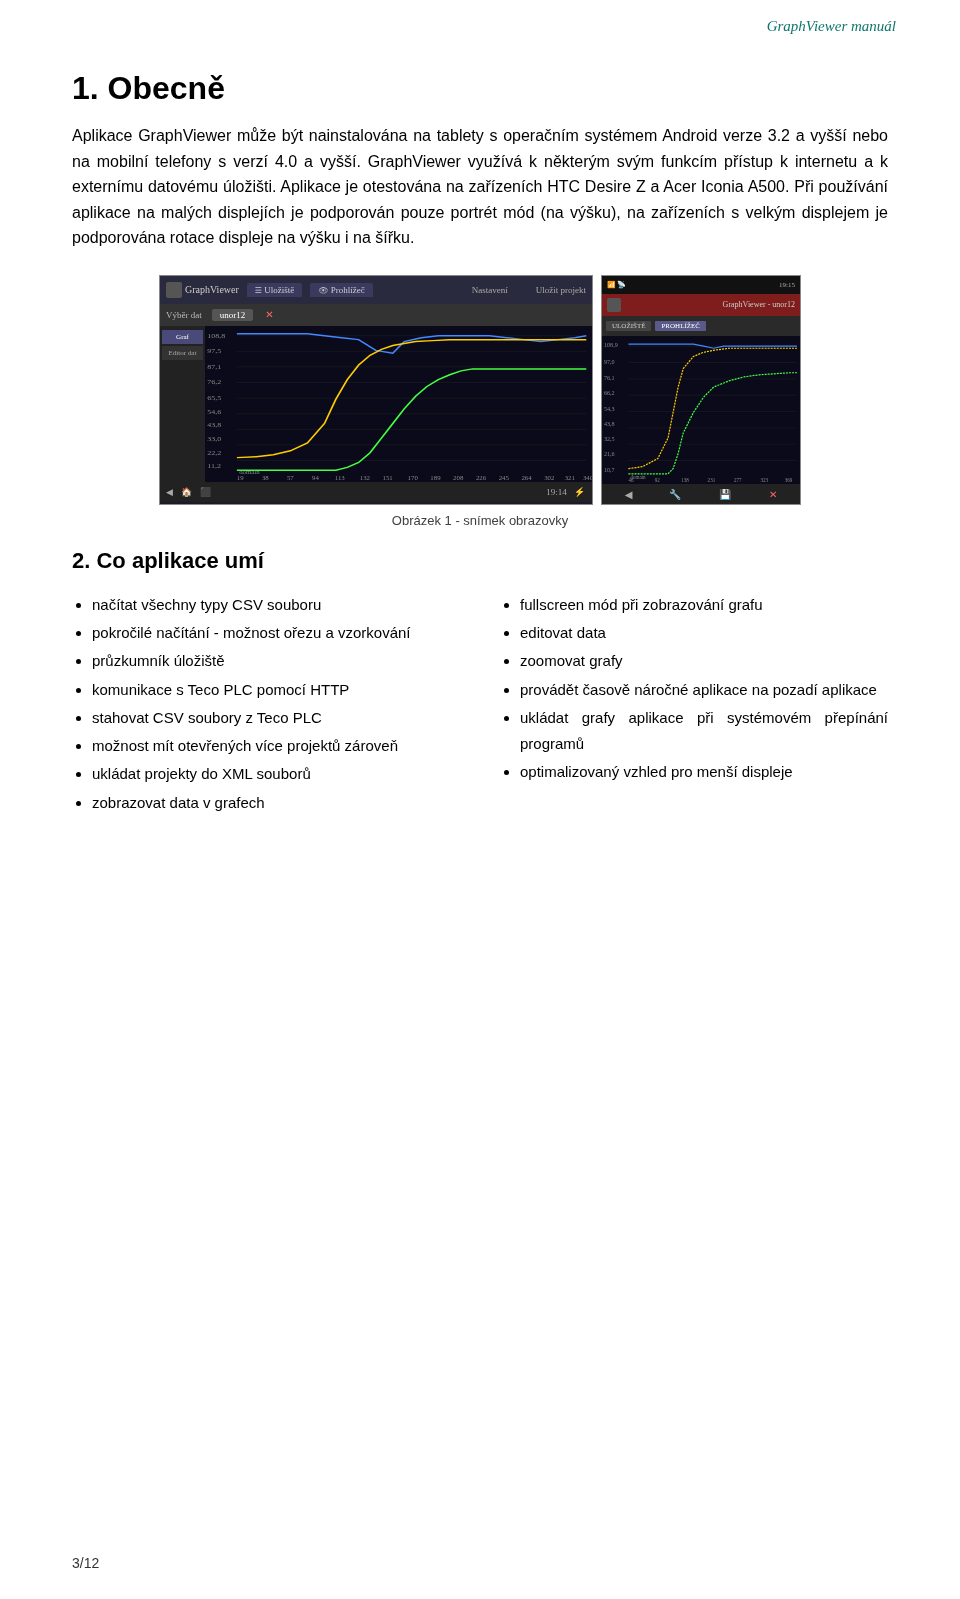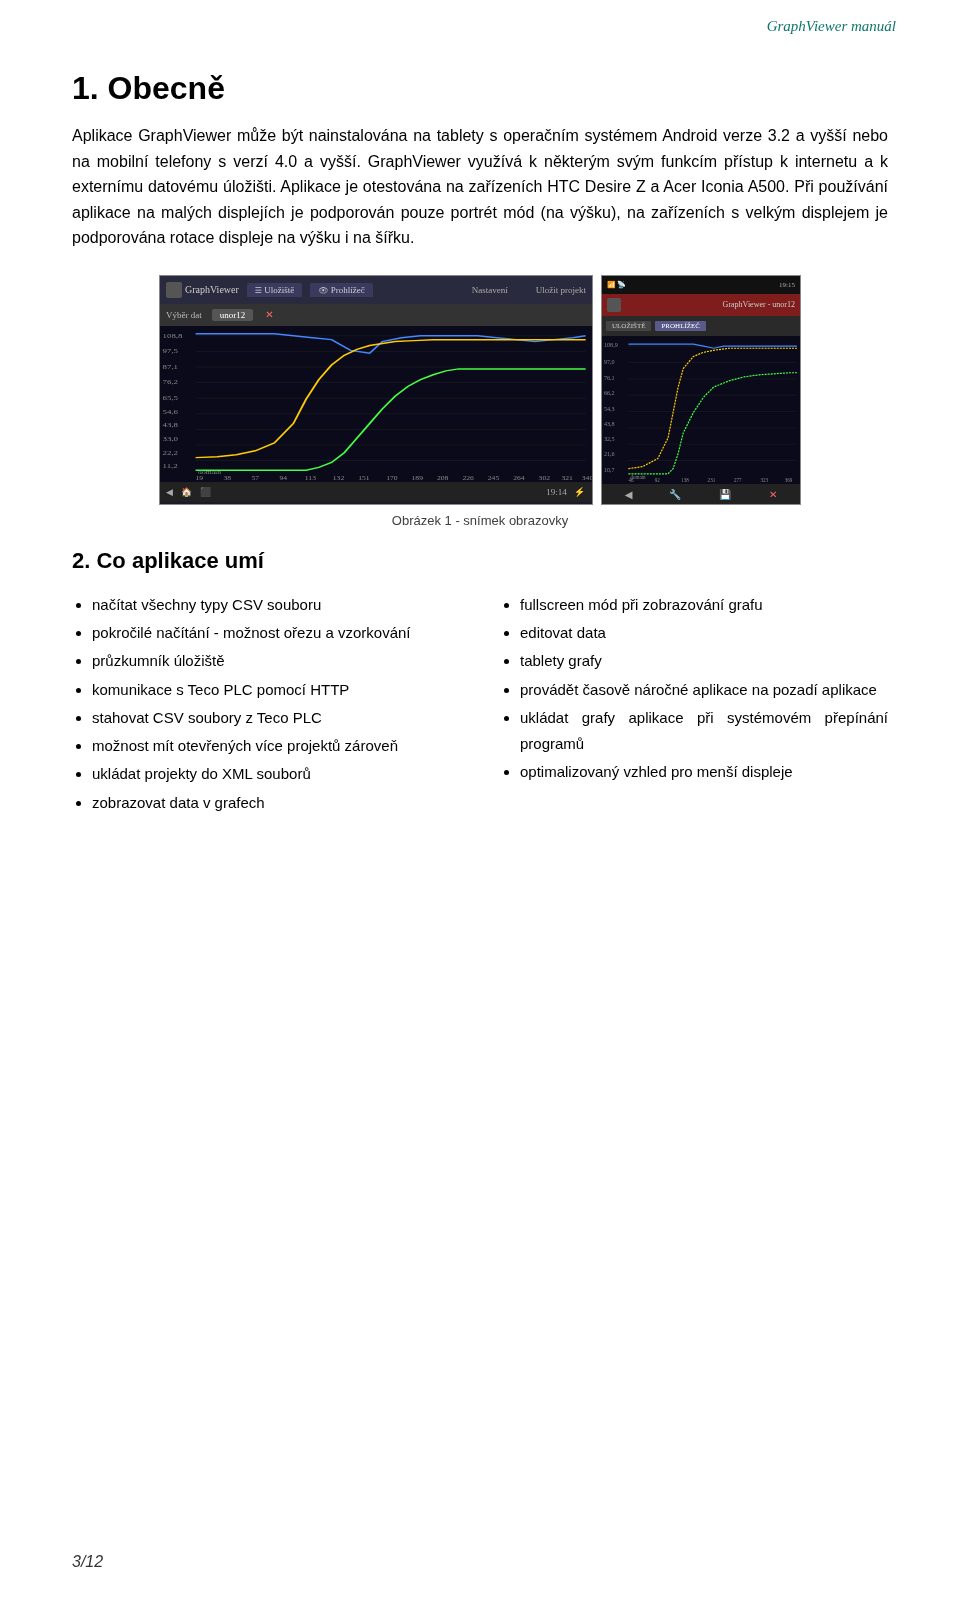--- a/index.html
+++ b/index.html
@@ -187,24 +187,23 @@
 
     .list-col ul li {
       text-align: justify;
       margin-bottom: 2px;
     }
 
     .footer-page {
       position: absolute;
       bottom: 28px;
       left: 72px;
-      font-size: 16px;
+      font-size: 14px;
       color: #333;
       font-family: Arial, sans-serif;
-      font-style: italic;
     }
 
     
     .screen-right-header {
       background: #7f1d1d;
       height: 22px;
       display: flex;
       align-items: center;
       justify-content: space-between;
       padding: 0 5px;
@@ -260,20 +259,24 @@
         <div style="color:#aaa;font-size:9px;margin-left:20px;">Uložit projekt</div>
       </div>
 
       <div class="screen-nav">
         <div style="color:#bbb;font-size:9px;">Výběr dat</div>
         <div style="background:#555;color:#fff;font-size:9px;padding:1px 8px;border-radius:2px;">unor12</div>
         <div style="color:#ff6666;font-size:10px;margin-left:2px;">✕</div>
       </div>
 
       <div class="screen-body">
+        <div class="screen-sidebar">
+          <div class="screen-sidebar-item screen-sidebar-item-active">Graf</div>
+          <div class="screen-sidebar-item">Editor dat</div>
+        </div>
         <div class="screen-graph">
           
           <svg class="graph-svg" viewBox="0 0 340 160" preserveAspectRatio="none">
 
             <rect width="340" height="160" fill="#0a0a1a"></rect>
 
             <text x="2" y="12" fill="#888" font-size="7">108,8</text>
             <text x="2" y="28" fill="#888" font-size="7">97,5</text>
             <text x="2" y="44" fill="#888" font-size="7">87,1</text>
             <text x="2" y="60" fill="#888" font-size="7">76,2</text>
@@ -413,21 +416,21 @@
         <li>stahovat CSV soubory z Teco PLC</li>
         <li>možnost mít otevřených více projektů zároveň</li>
         <li>ukládat projekty do XML souborů</li>
         <li>zobrazovat data v grafech</li>
       </ul>
     </div>
     <div class="list-col">
       <ul>
         <li>fullscreen mód při zobrazování grafu</li>
         <li>editovat data</li>
-        <li>tablety grafy</li>
+        <li>zoomovat grafy</li>
         <li>provádět časově náročné aplikace na pozadí aplikace</li>
         <li>ukládat grafy aplikace při systémovém přepínání programů</li>
         <li>optimalizovaný vzhled pro menší displeje</li>
       </ul>
     </div>
   </div>
 
   <div class="footer-page">3/12</div>
 </div>
 

